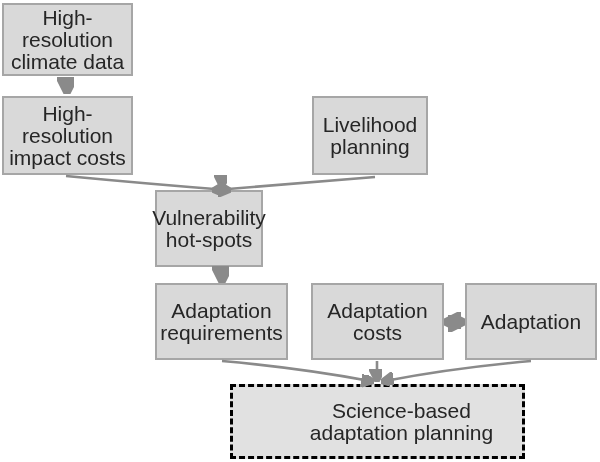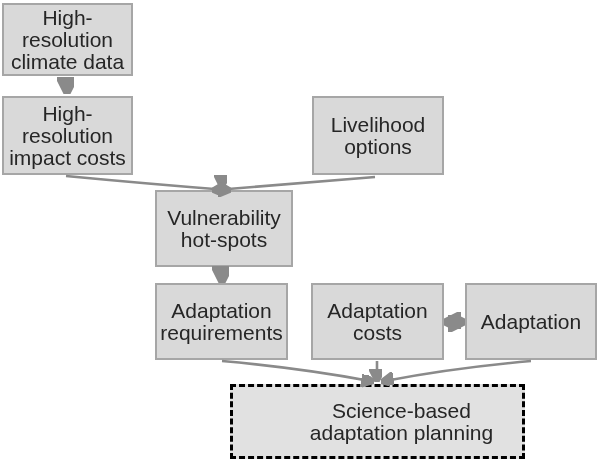--- a/index.html
+++ b/index.html
@@ -58,28 +58,28 @@
   </div>
 
   <div class="node" style="left:2px; top:96px; width:131px; height:79px;">
     <div>
         <span>High-resolution</span>
         <span>impact costs</span>
       </div>
   </div>
 
 
-  <div class="node" style="left:312px; top:96px; width:132px; height:79px;">
+  <div class="node" style="left:312px; top:96px; width:116px; height:79px;">
     <div>
         <span>Livelihood</span>
-        <span>options</span>
+        <span>planning</span>
       </div>
   </div>
 
-  <div class="node" style="left:155px; top:190px; width:138px; height:77px;">
+  <div class="node" style="left:155px; top:190px; width:108px; height:77px;">
     <div>
         <span>Vulnerability</span>
         <span>hot-spots</span>
       </div>
   </div>
 
   <div class="node" style="left:155px; top:283px; width:133px; height:77px;">
     <div>
         <span>Adaptation</span>
         <span>requirements</span>

